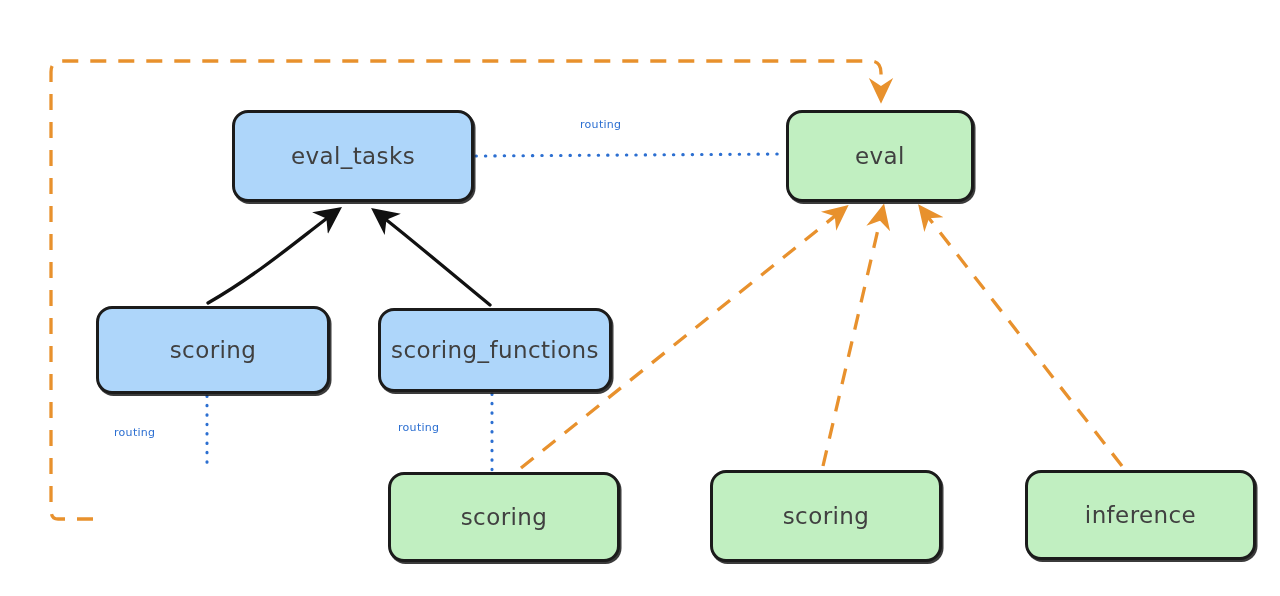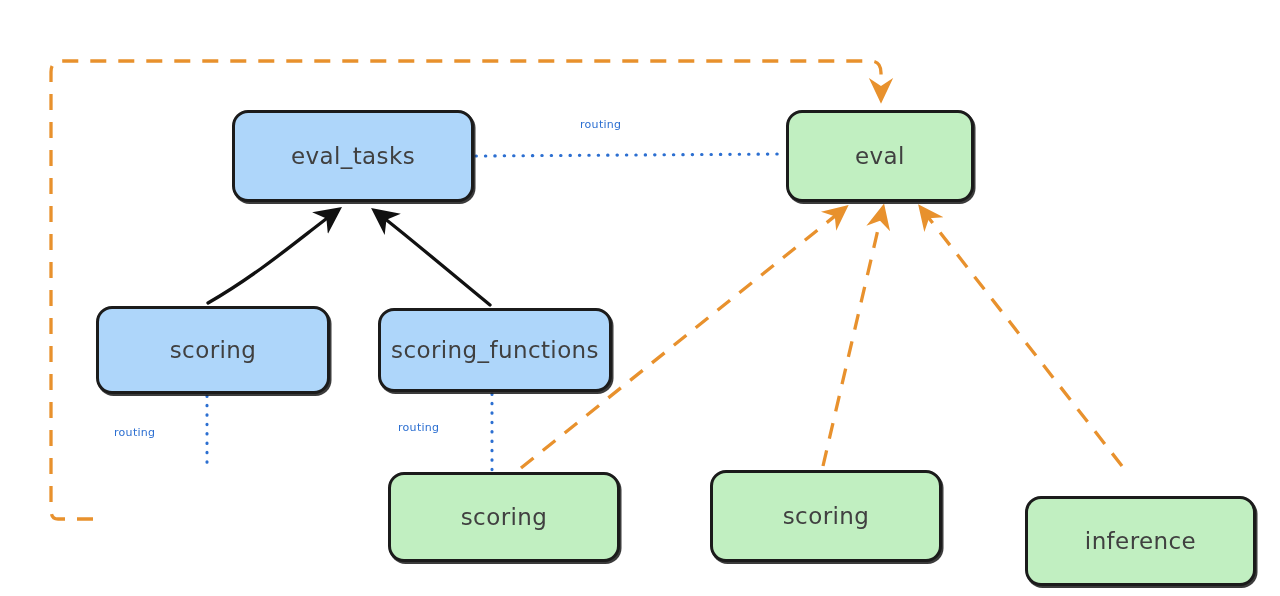--- a/index.html
+++ b/index.html
@@ -114,21 +114,21 @@
 
 
   <div class="node green" style="left:388px; top:472px; width:232px; height:90px;text-align:center;">
     <span class="node-label">scoring</span>
   </div>
 
   <div class="node green" style="left:710px; top:470px; width:232px; height:92px;">
     <span class="node-label">scoring</span>
   </div>
 
-  <div class="node green" style="left:1025px; top:496px; width:231px; height:90px;">
+  <div class="node green" style="left:1025px; top:470px; width:231px; height:90px;">
     <span class="node-label">inference</span>
   </div>
 
   <div class="edge-label" style="left:578px; top:118px;">routing</div>
 
   <div class="edge-label" style="left:112px; top:426px;">routing</div>
 
   <div class="edge-label" style="left:396px; top:421px;">routing</div>
 
 </div>

